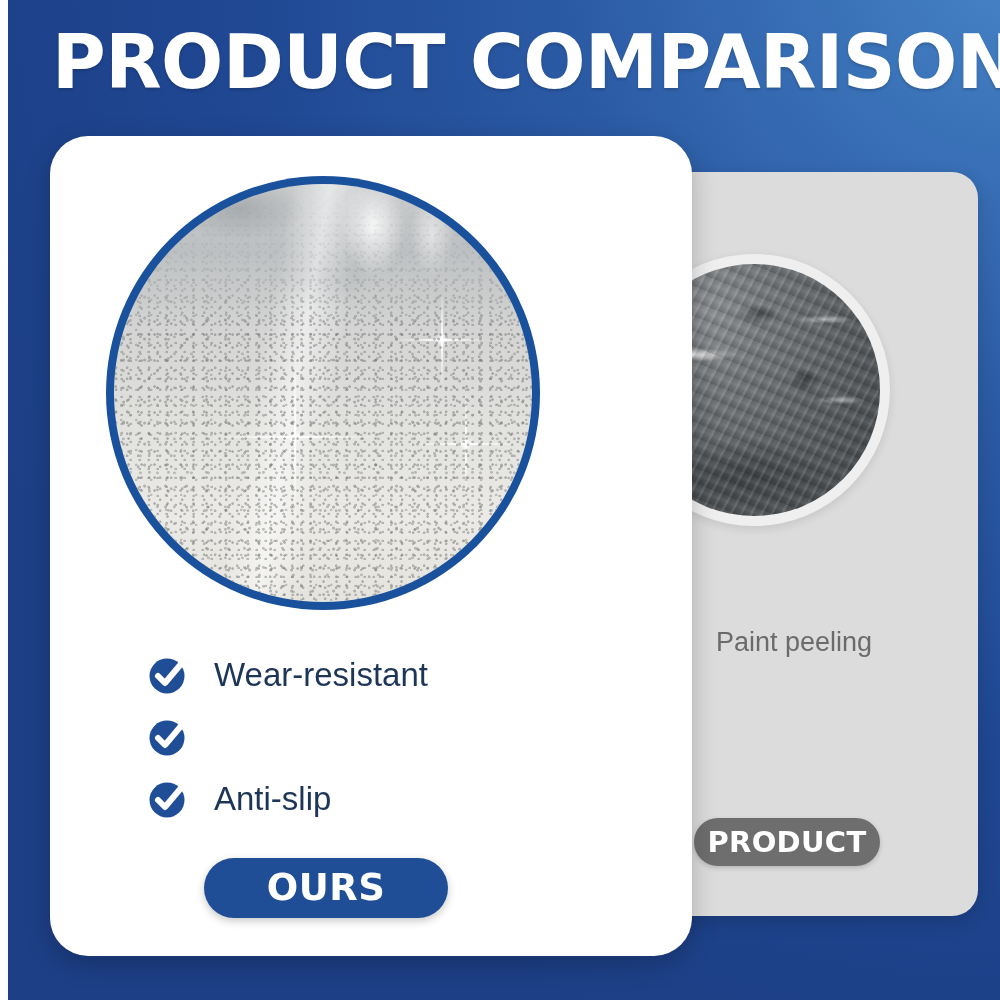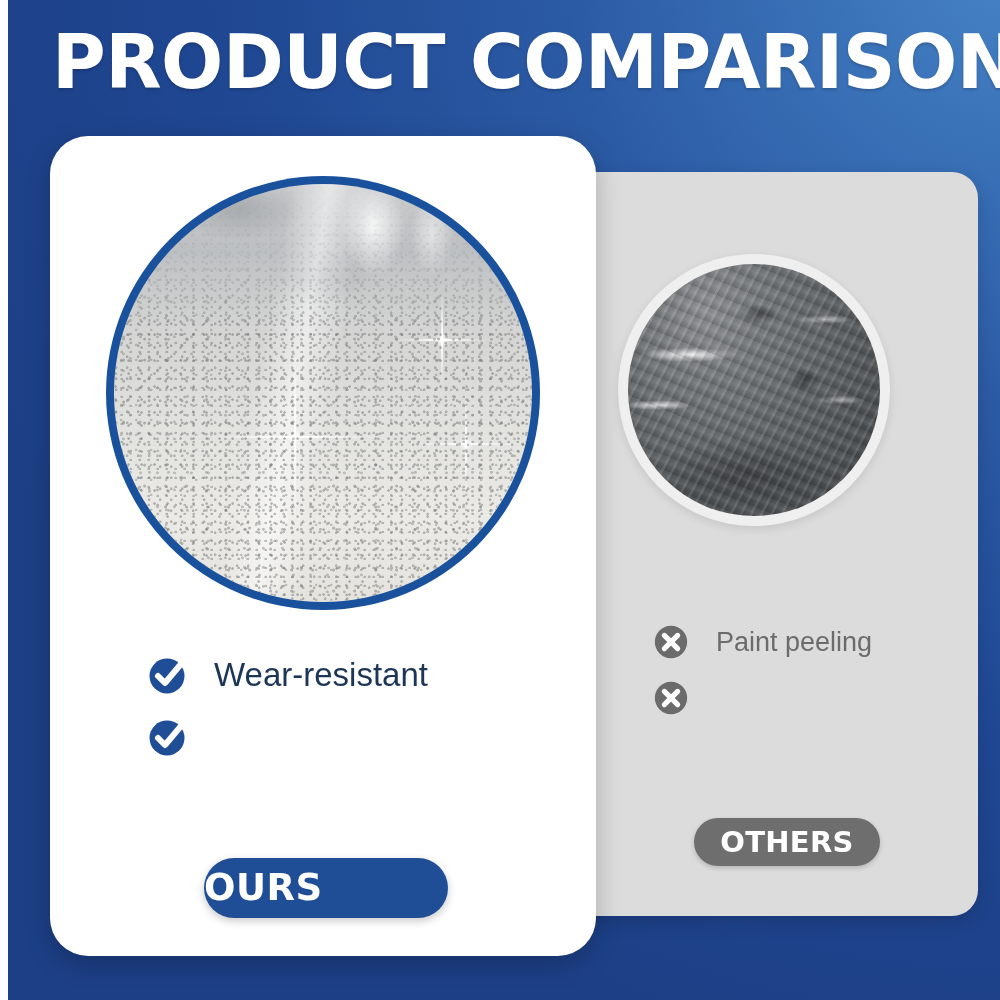--- a/index.html
+++ b/index.html
@@ -149,21 +149,21 @@
     text-align: center;
     letter-spacing: 0.3px;
     box-shadow: 0 2px 5px rgba(0,0,0,0.18);
   }
 
   
   .card-ours {
     position: absolute;
     left: 42px;
     top: 136px;
-    width: 546px;
+    width: 642px;
     height: 820px;
     background: #ffffff;
     border-radius: 38px;
     box-shadow: 0 8px 26px rgba(0,0,0,0.22);
   }
 
   .photo-ours-wrap {
     position: absolute;
     left: 56px;
     top: 40px;
@@ -275,21 +275,21 @@
     top: 722px;
     width: 244px;
     height: 60px;
     background: #1f4e96;
     border-radius: 30px;
     color: #ffffff;
     font-family: "DejaVu Sans", sans-serif;
     font-weight: bold;
     font-size: 37px;
     line-height: 60px;
-    text-align: left;
+    text-align: center;
     letter-spacing: 0.5px;
     box-shadow: 0 3px 8px rgba(0,0,0,0.22);
   }
 </style>
 </head>
 <body>
 
 <div id="poster">
 
   <div class="title">PRODUCT COMPARISON</div>
@@ -314,21 +314,21 @@
 
         <div class="row-others">
           <svg class="icon-x" viewBox="0 0 40 40">
             <circle cx="20" cy="20" r="17" fill="#6b6b6b"></circle>
             <path d="M13 13 L27 27 M27 13 L13 27" stroke="#ffffff" stroke-width="5.4" stroke-linecap="round"></path>
           </svg>
         </div>
 
       </div>
 
-      <div class="badge-others">OTHERS</div>
+      <div class="badge-others">PRODUCT</div>
     </div>
   </div>
 
   <div class="card-ours">
 
     <div class="photo-ours-wrap">
       <div class="photo-ours">
         <div class="sparkle" style="left:96px; top:168px; width:170px; height:170px;">
           <i class="h"></i>
             <i class="v"></i>
@@ -357,19 +357,26 @@
         <span class="text-ours">Wear-resistant</span>
       </div>
 
       <div class="row-ours">
         <svg class="icon-check" viewBox="0 0 44 44">
           <circle cx="21" cy="23" r="17.5" fill="#1f4e96"></circle>
           <path d="M12 23 L19 30 L35 11" stroke="#ffffff" stroke-width="6" fill="none" stroke-linecap="round" stroke-linejoin="round"></path>
         </svg>
       </div>
 
+      <div class="row-ours">
+        <svg class="icon-check" viewBox="0 0 44 44">
+          <circle cx="21" cy="23" r="17.5" fill="#1f4e96"></circle>
+          <path d="M12 23 L19 30 L35 11" stroke="#ffffff" stroke-width="6" fill="none" stroke-linecap="round" stroke-linejoin="round"></path>
+        </svg>
+        <span class="text-ours">Anti-slip</span>
+      </div>
 
     </div>
 
     <div class="badge-ours">OURS</div>
   </div>
 
 </div>
 
 </body></html>

